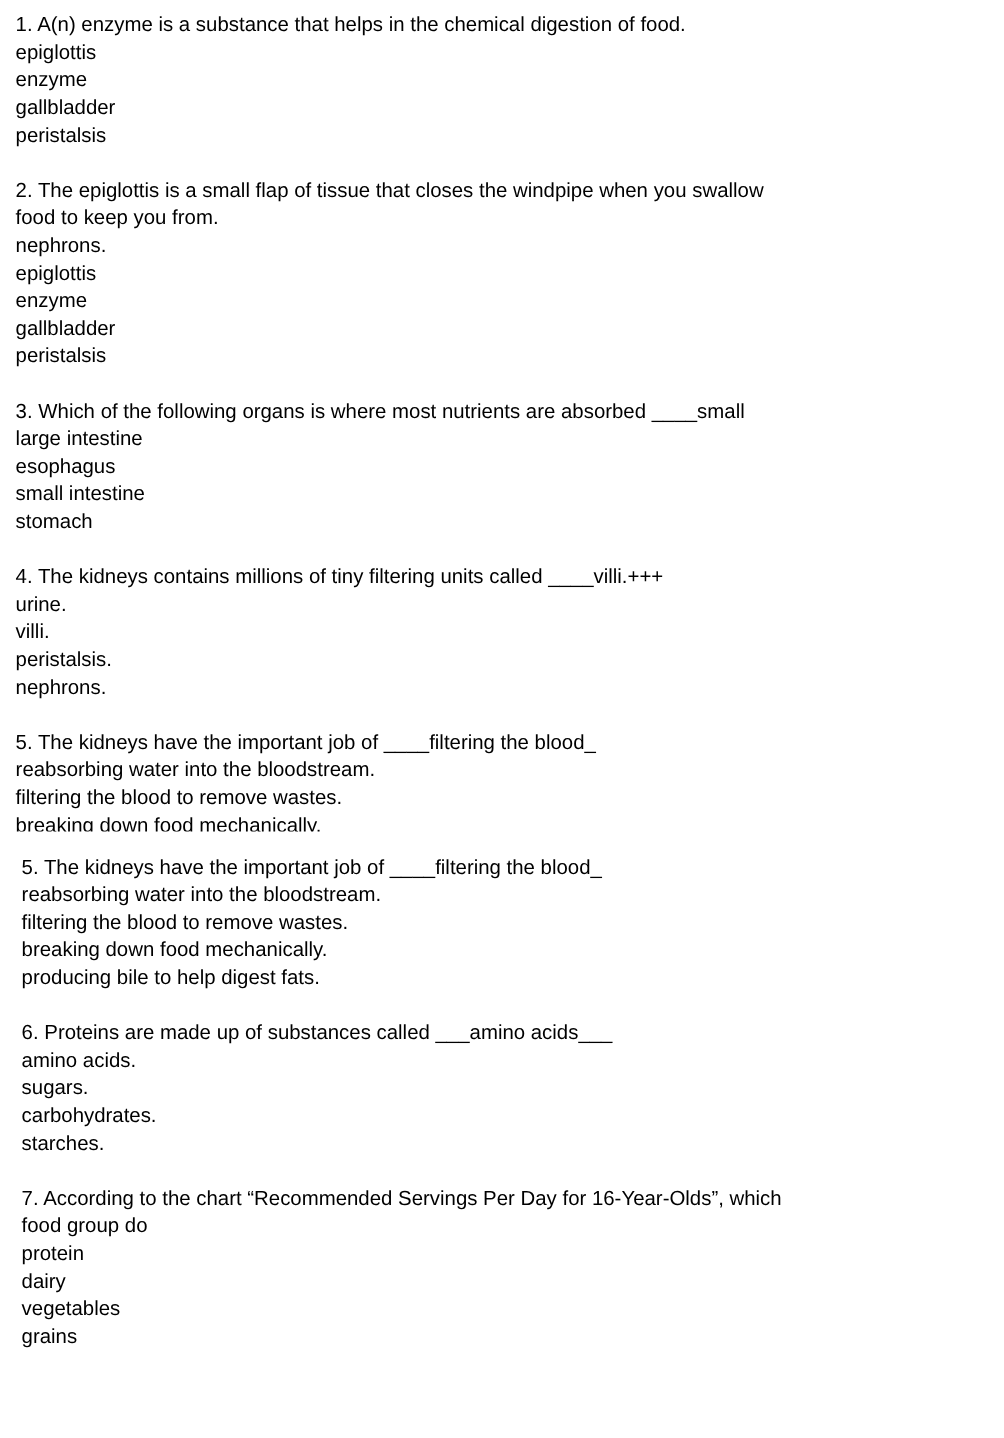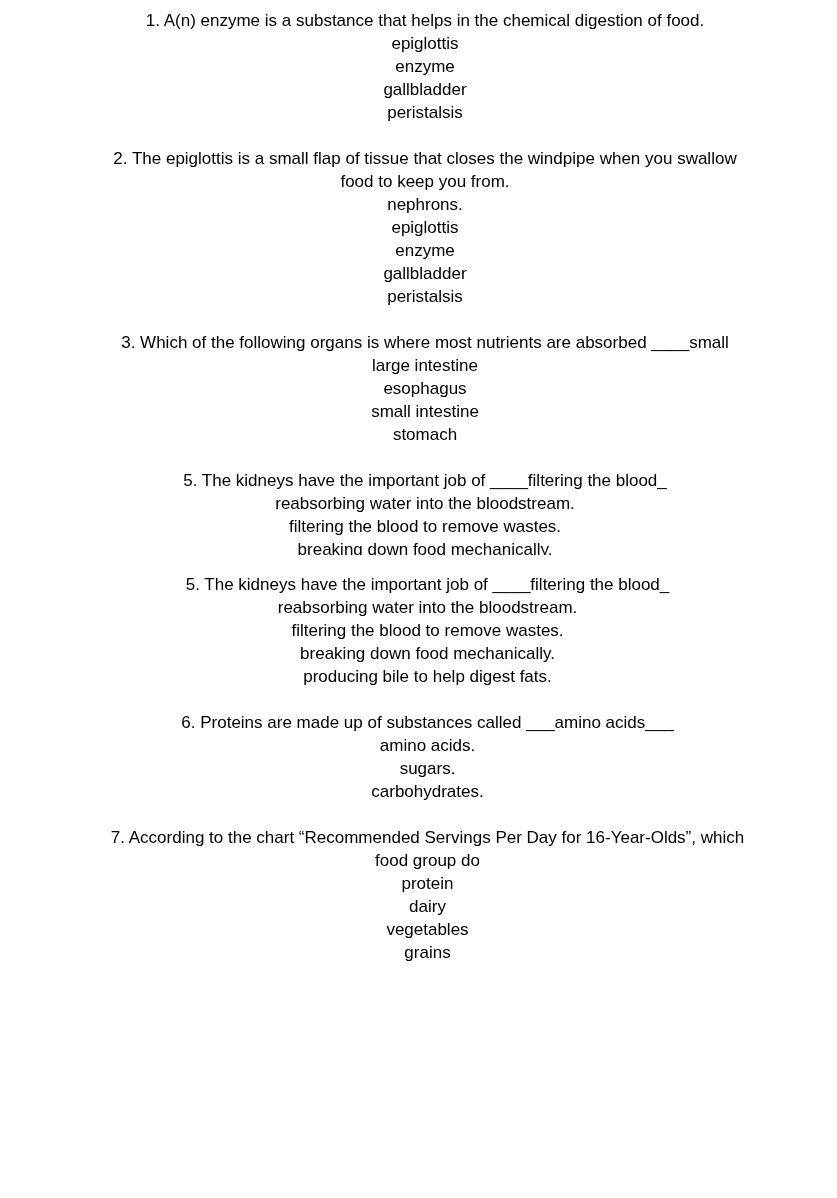--- a/index.html
+++ b/index.html
@@ -13,21 +13,21 @@
     overflow: hidden;
     font-family: "Liberation Sans", "DejaVu Sans", sans-serif;
     font-size: 17px;
     line-height: 23px;
     color: #000000;
     -webkit-font-smoothing: antialiased;
   }
   #document-root {
     padding-top: 9px;
   }
-  .worksheet-section { display: block; text-align: center; }
+  .worksheet-section { display: block; }
   
   .section-0 .question-block { padding-left: 13px; }
   .section-1 .question-block { padding-left: 18px; }
   .question-block {
     margin-bottom: 23px;
   }
   
   .question-block.clipped-bottom {
     height: 86px;
     overflow: hidden;
@@ -58,40 +58,48 @@
         <div class="option-line">gallbladder</div>
         <div class="option-line">peristalsis</div>
       </div>
       <div class="question-block">
         <div class="prompt-line">3. Which of the following organs is where most nutrients are absorbed ____small</div>
         <div class="option-line">large intestine</div>
         <div class="option-line">esophagus</div>
         <div class="option-line">small intestine</div>
         <div class="option-line">stomach</div>
       </div>
+      <div class="question-block">
+        <div class="prompt-line">4. The kidneys contains millions of tiny filtering units called ____villi.+++</div>
+        <div class="option-line">urine.</div>
+        <div class="option-line">villi.</div>
+        <div class="option-line">peristalsis.</div>
+        <div class="option-line">nephrons.</div>
+      </div>
       <div class="question-block clipped-bottom">
         <div class="prompt-line">5. The kidneys have the important job of ____filtering the blood_</div>
         <div class="option-line">reabsorbing water into the bloodstream.</div>
         <div class="option-line">filtering the blood to remove wastes.</div>
         <div class="option-line">breaking down food mechanically.</div>
       </div>
     </div>
     <div class="worksheet-section section-1">
       <div class="question-block">
         <div class="prompt-line">5. The kidneys have the important job of ____filtering the blood_</div>
         <div class="option-line">reabsorbing water into the bloodstream.</div>
         <div class="option-line">filtering the blood to remove wastes.</div>
         <div class="option-line">breaking down food mechanically.</div>
         <div class="option-line">producing bile to help digest fats.</div>
       </div>
       <div class="question-block">
         <div class="prompt-line">6. Proteins are made up of substances called ___amino acids___</div>
         <div class="option-line">amino acids.</div>
         <div class="option-line">sugars.</div>
         <div class="option-line">carbohydrates.</div>
+        <div class="option-line">starches.</div>
       </div>
       <div class="question-block">
         <div class="prompt-line">7. According to the chart “Recommended Servings Per Day for 16-Year-Olds”, which</div>
         <div class="prompt-line">food group do</div>
         <div class="option-line">protein</div>
         <div class="option-line">dairy</div>
         <div class="option-line">vegetables</div>
         <div class="option-line">grains</div>
       </div>
     </div>

